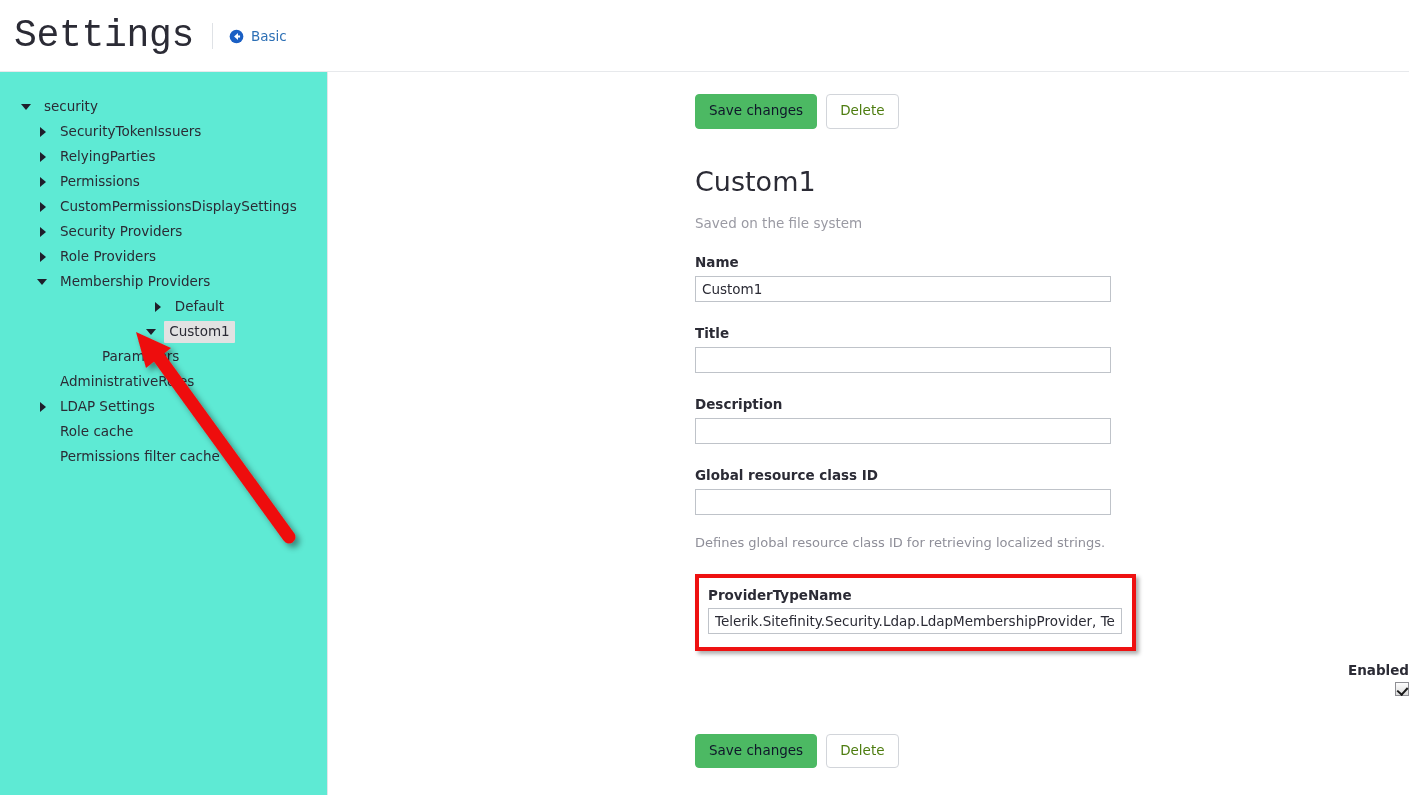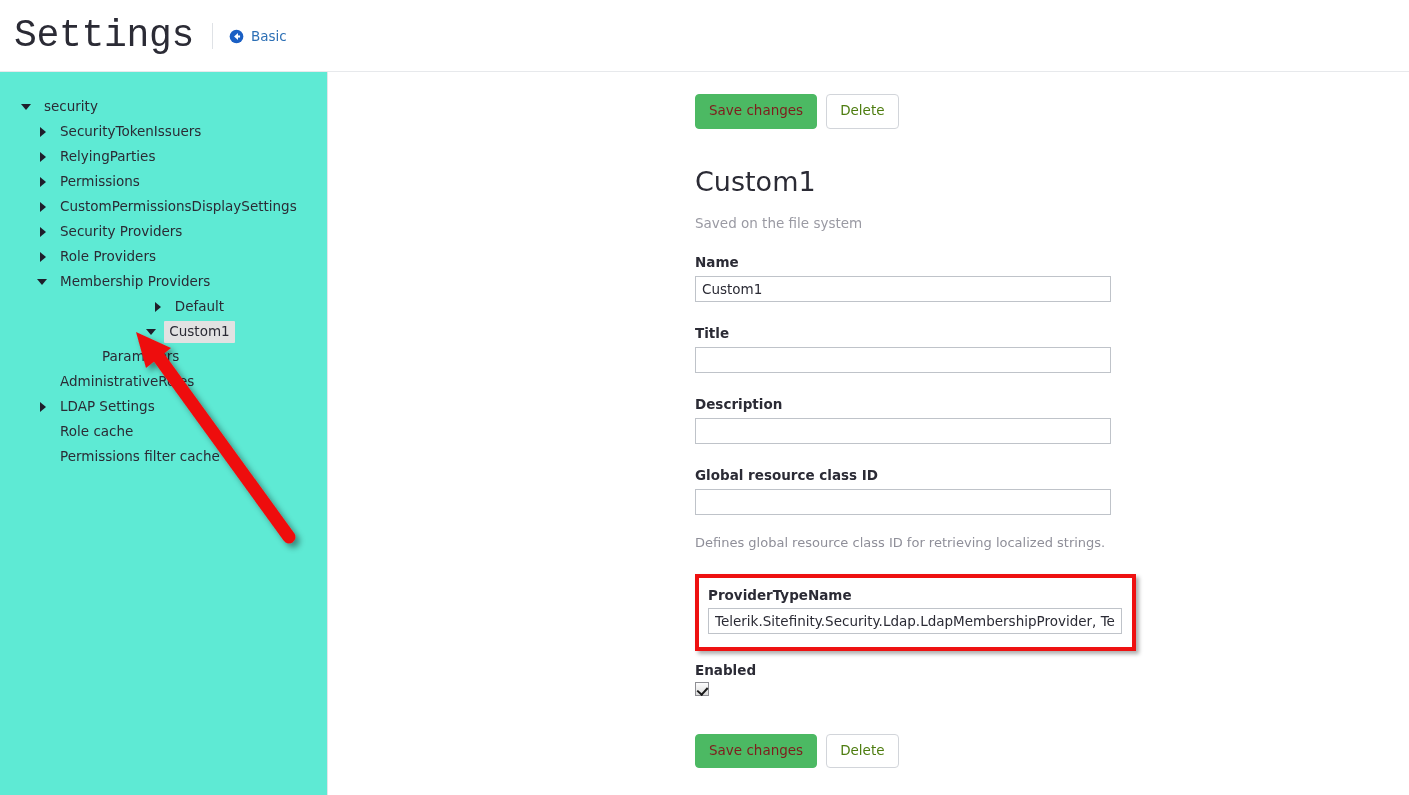--- a/index.html
+++ b/index.html
@@ -132,21 +132,21 @@
     font-size: 13.5px;
     line-height: 1;
     padding: 9px 13px 10px 13px;
     border-radius: 4px;
     cursor: pointer;
     border: 1px solid transparent;
     white-space: nowrap;
   }
   .btn-primary {
     background: #4cb963;
-    color: #7f1d1d;
+    color: #0f172a;
     border-color: #4cb963;
   }
   .btn-default {
     background: #ffffff;
     color: #4d7c0f;
     border-color: #d2d5da;
   }
 
   #record-title {
     font-size: 27px;
@@ -197,21 +197,21 @@
     margin-top: 24px;
     width: 441px;
     padding: 9px 9px 13px 9px;
     border: 4px solid #ee1111;
     box-shadow: 3px 3px 4px rgba(0,0,0,0.32);
     background: #ffffff;
   }
   #provider-group .field-label { margin-bottom: 5px; }
   #provider-group .field-input { width: 414px; }
 
-  #enabled-group { margin-top: 11px; }
+  #enabled-group { margin-top: 11px; text-align: right; }
   #enabled-group .field-label { margin-bottom: 4px; }
   .checkbox {
     width: 14px; height: 14px;
     border: 1px solid #8e8e93;
     background: linear-gradient(#fdfdfd, #dcdcdc);
     display: inline-block;
     position: relative;
     cursor: pointer;
     vertical-align: top;
   }

